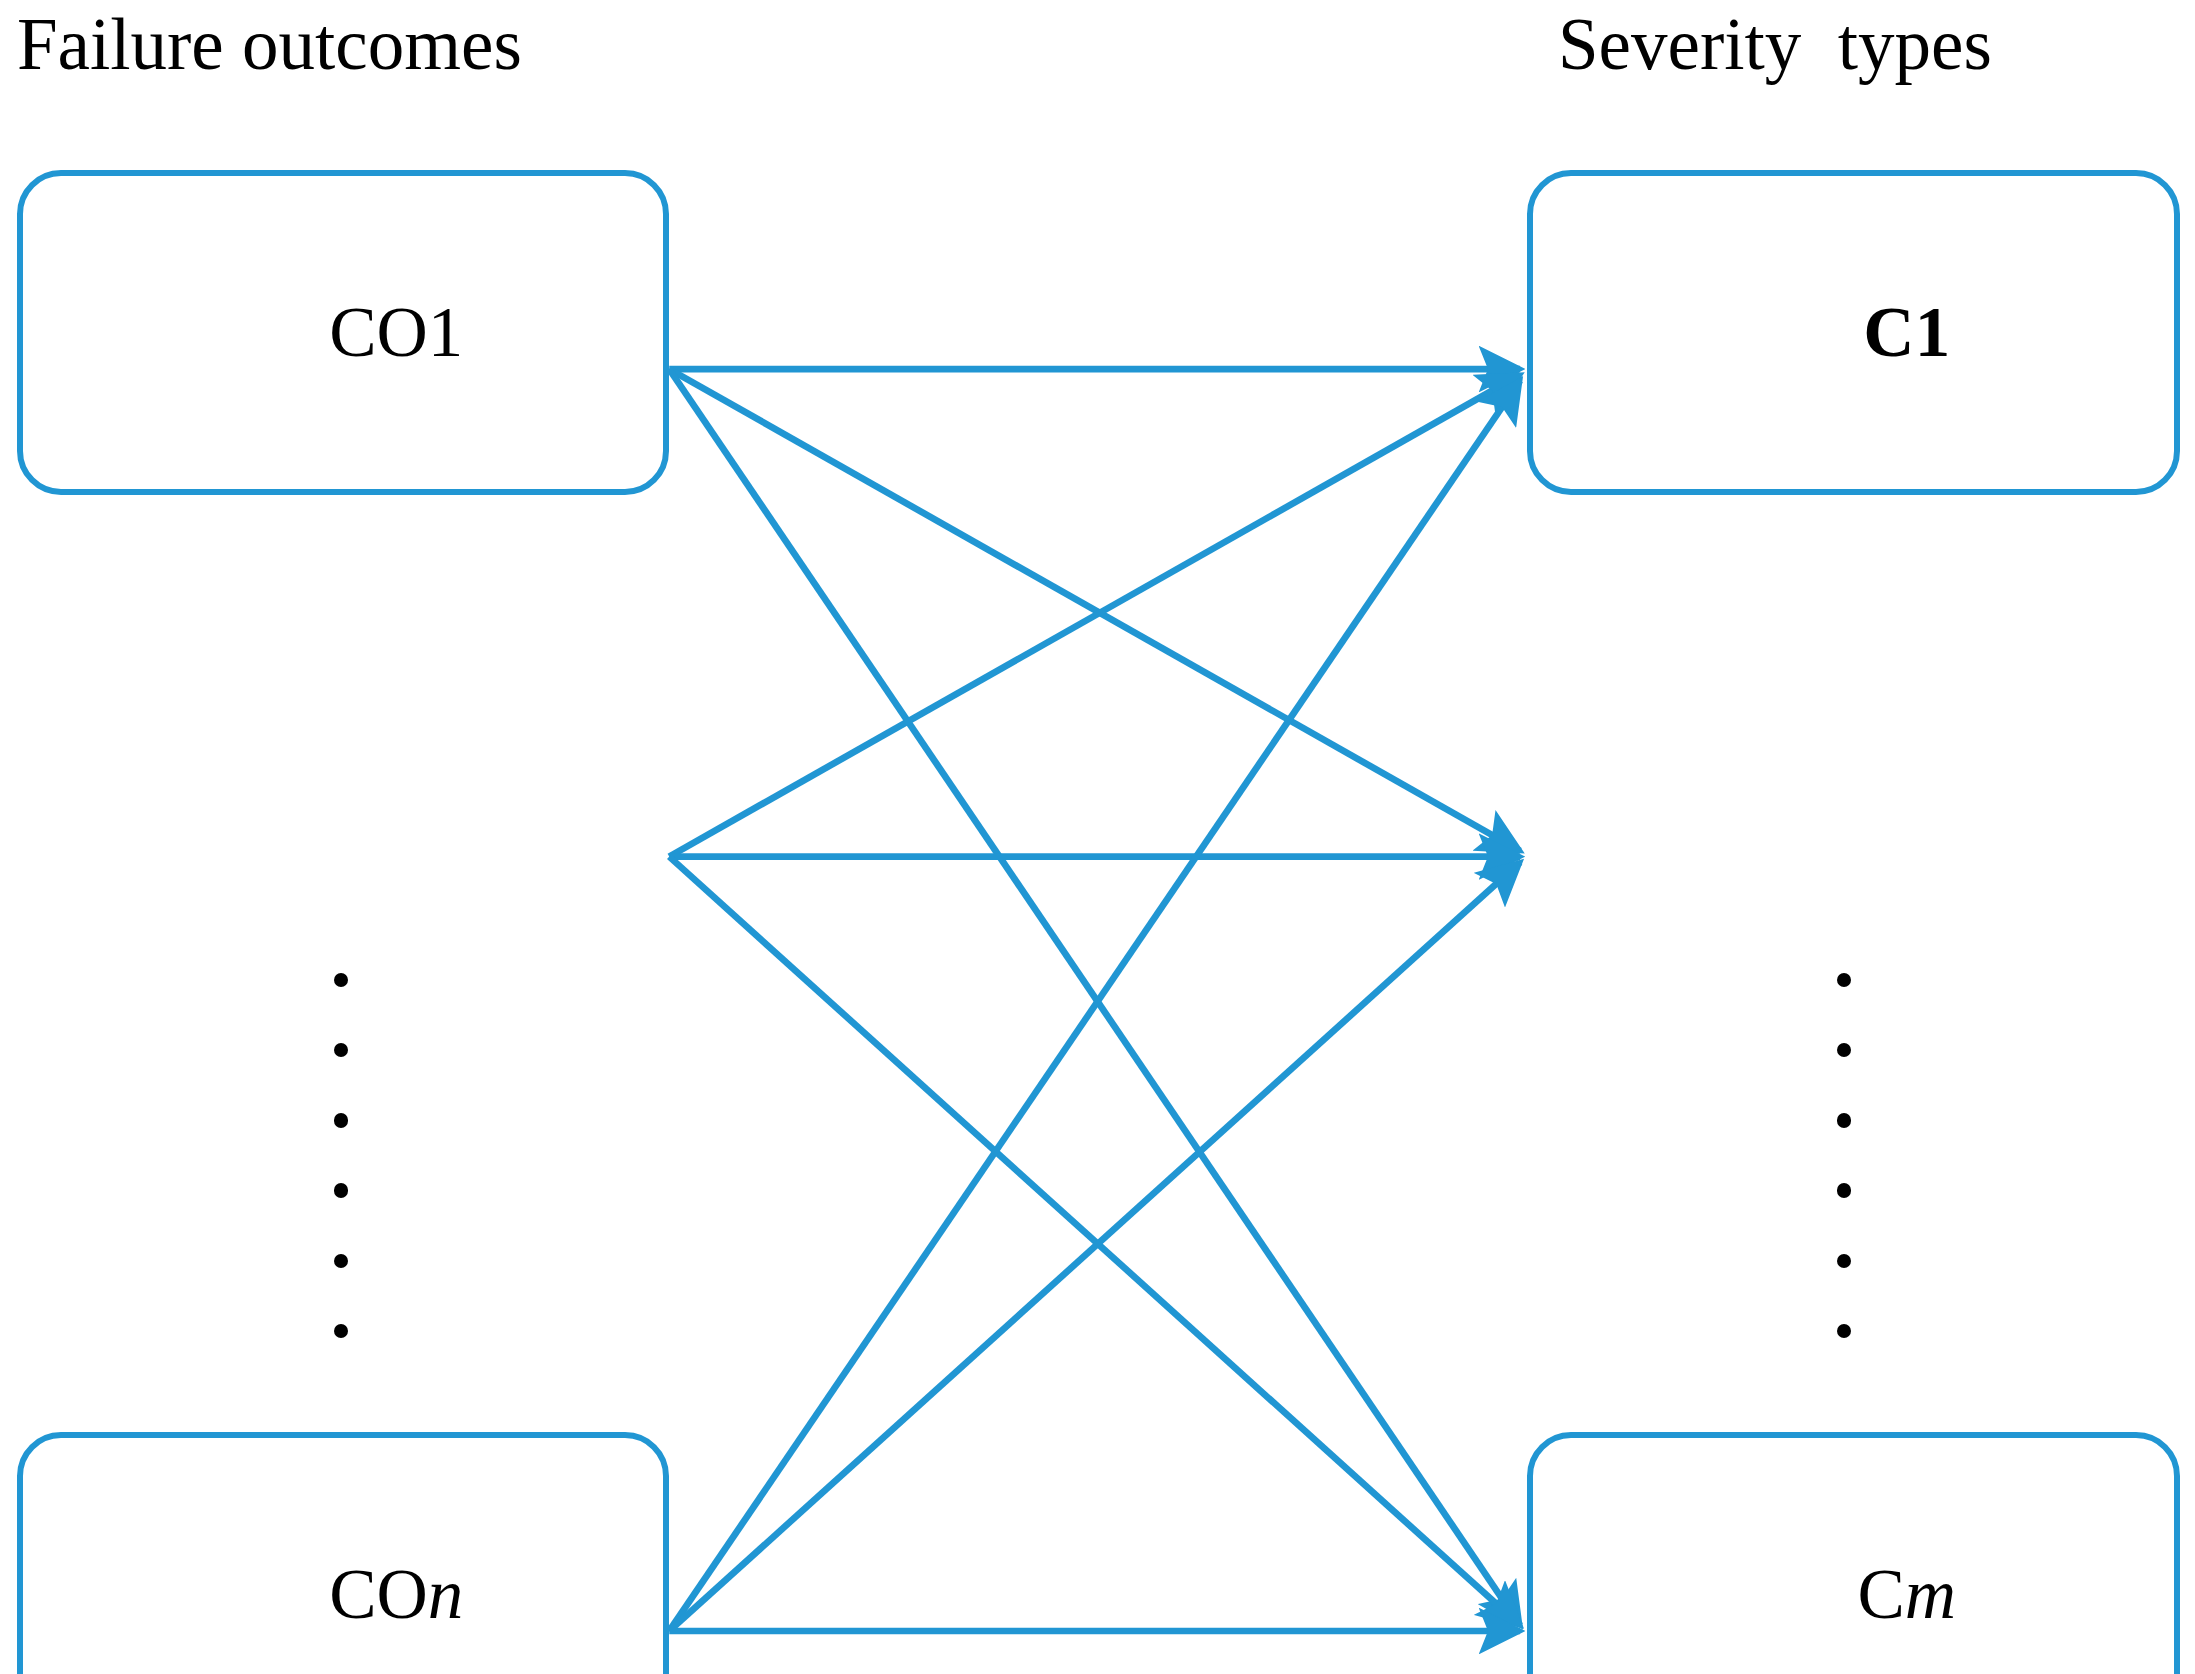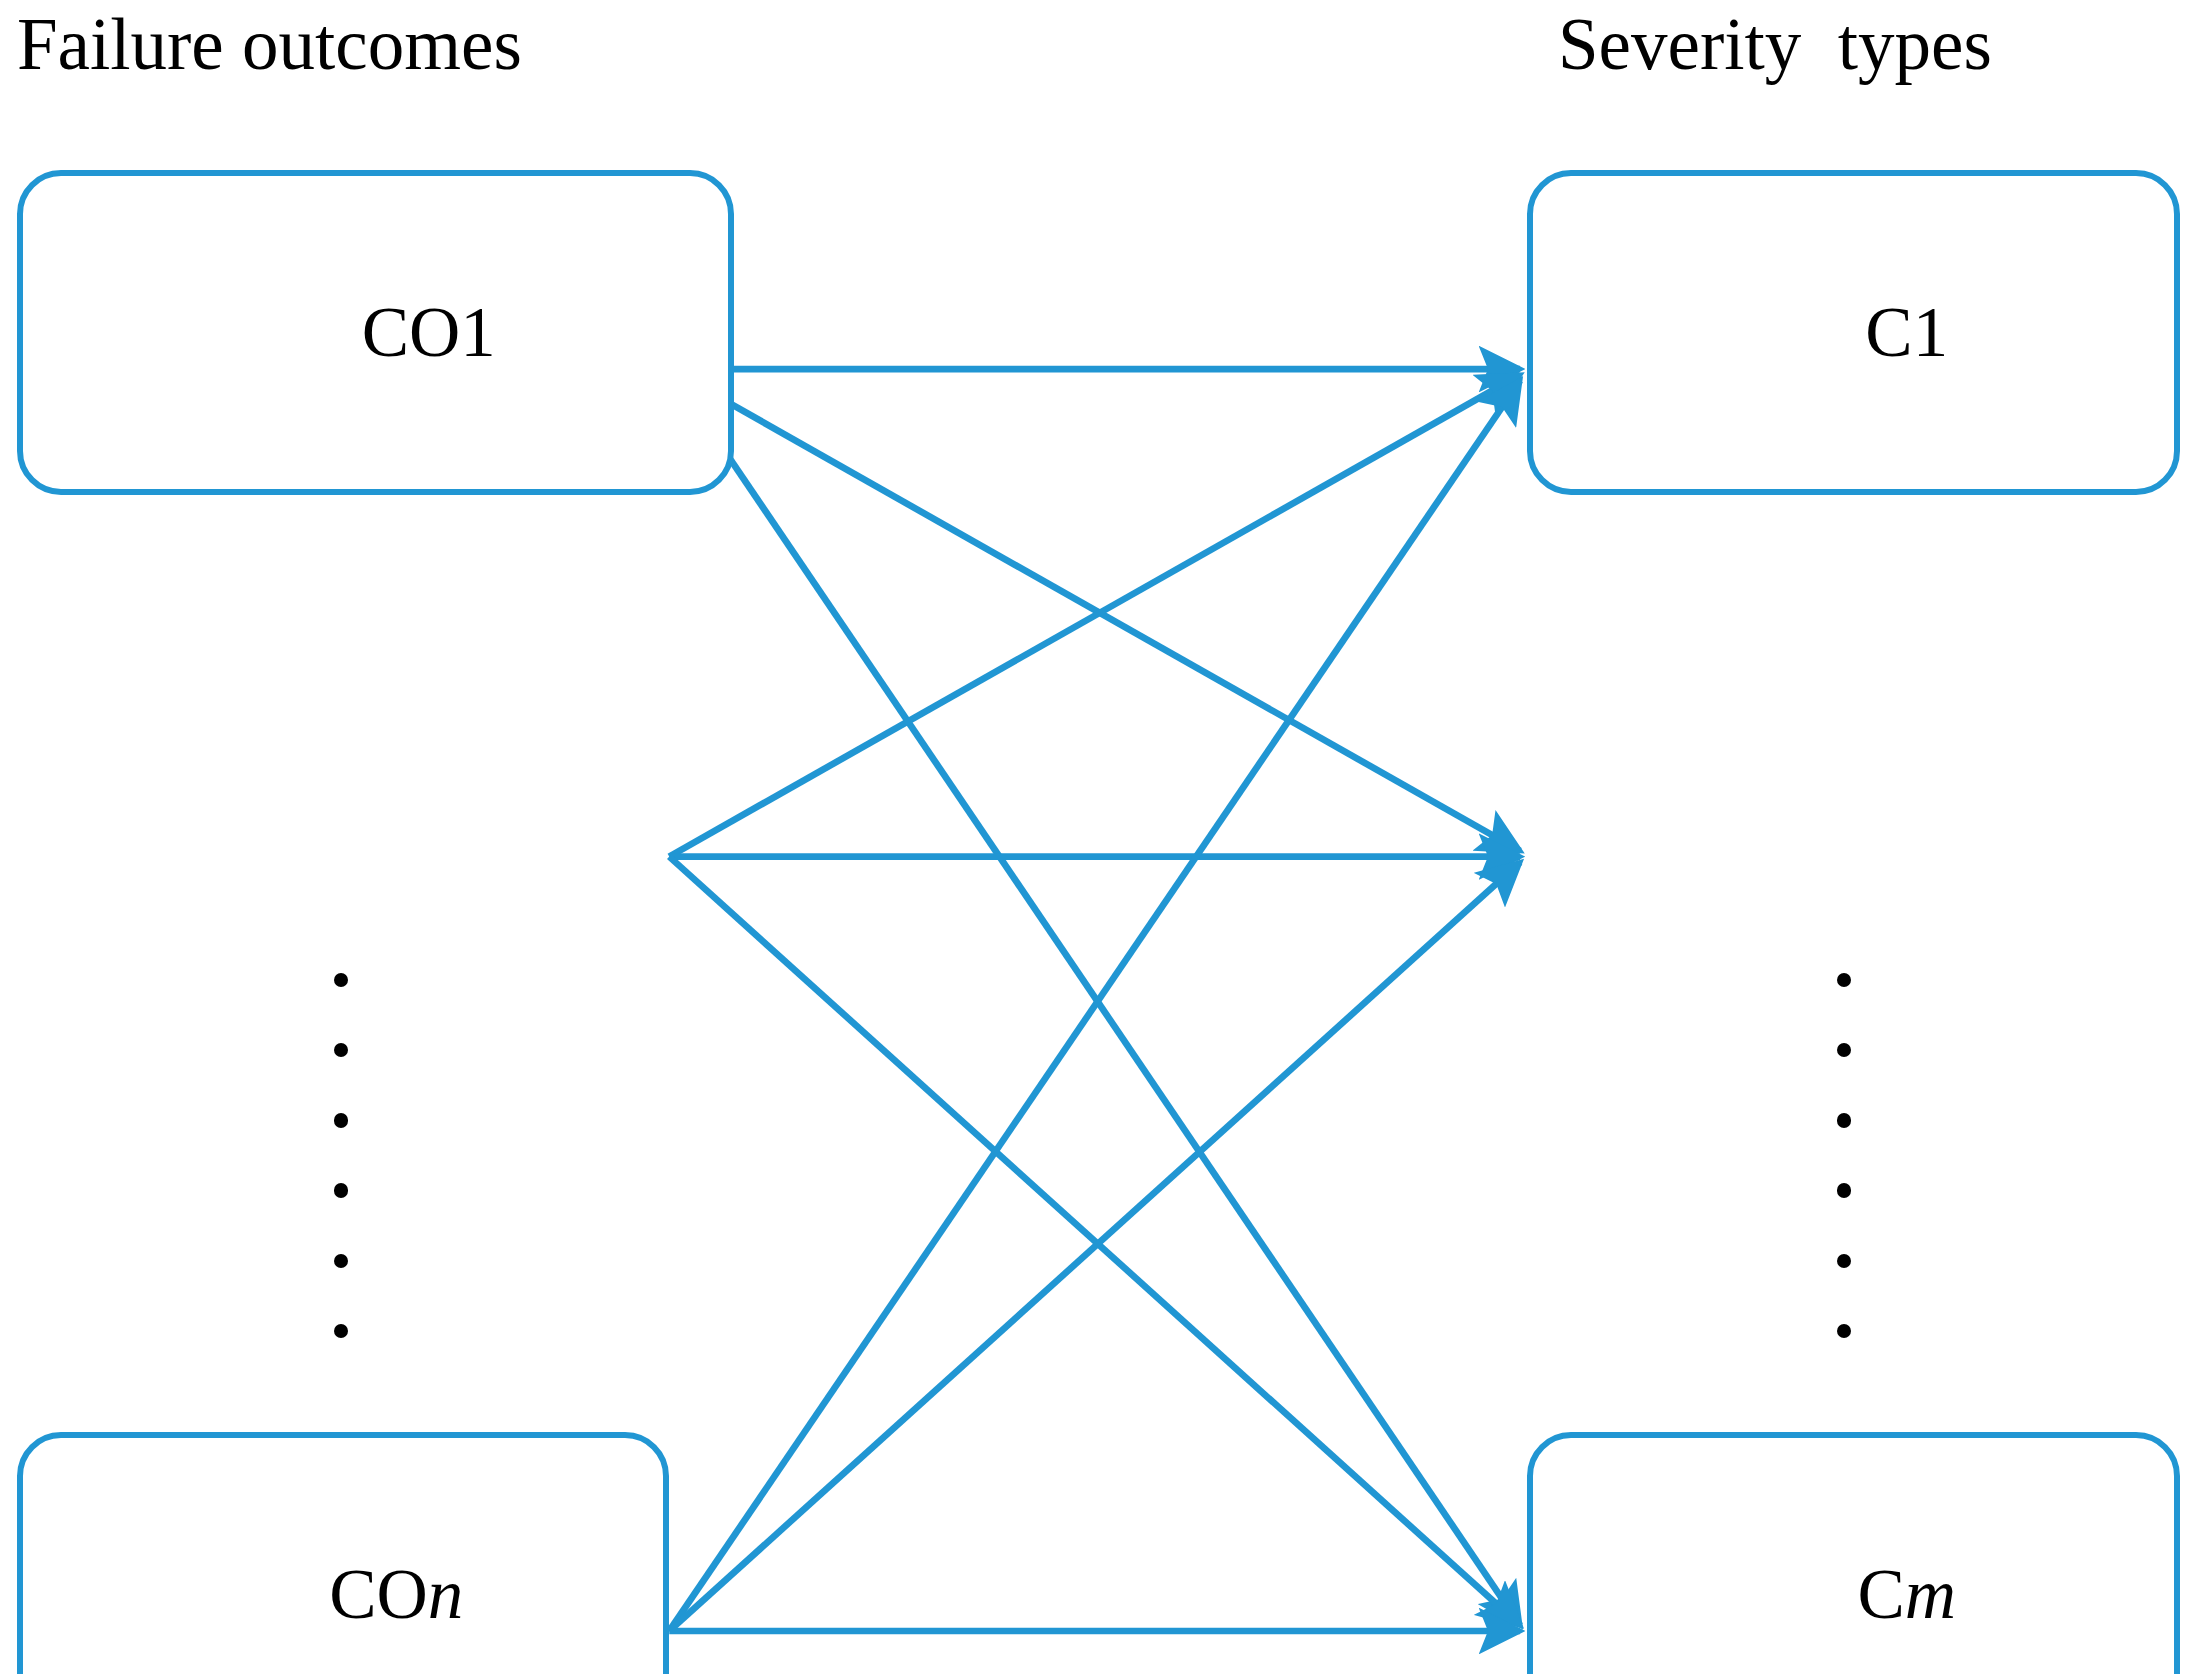--- a/index.html
+++ b/index.html
@@ -96,34 +96,34 @@
       <line x1="700" y1="896" x2="1590" y2="392" stroke="#2196d3"></line>
       <line x1="700" y1="896" x2="1590" y2="896" stroke="#2196d3"></line>
       <line x1="700" y1="896" x2="1590" y2="1700" stroke="#2196d3"></line>
 
       <line x1="700" y1="1706" x2="1590" y2="398" stroke="#2196d3"></line>
       <line x1="700" y1="1706" x2="1590" y2="902" stroke="#2196d3"></line>
       <line x1="700" y1="1706" x2="1590" y2="1706" stroke="#2196d3"></line>
     </g>
   </svg>
 
-  <div class="node-box" style="left: 17px; top: 170px; width: 717px; height: 325px; border-color: rgb(33, 150, 211); background: rgb(255, 255, 255);">
+  <div class="node-box" style="left: 17px; top: 170px; width: 652px; height: 325px; border-color: rgb(33, 150, 211); background: rgb(255, 255, 255);">
     <span class="node-label">
       <span>CO</span><span>1</span>
     </span>
   </div>
 
 
   <div class="node-box" style="left: 17px; top: 1432px; width: 652px; height: 325px; border-color: rgb(33, 150, 211); background: rgb(255, 255, 255);">
     <span class="node-label">
       <span>CO</span><span class="it">n</span>
     </span>
   </div>
 
-  <div class="node-box" style="left: 1527px; top: 170px; width: 653px; height: 325px; border-color: rgb(33, 150, 211); background: rgb(255, 255, 255);">
+  <div class="node-box" style="left: 1527px; top: 170px; width: 653px; height: 325px; border-color: rgb(33, 150, 211); background: rgb(255, 255, 255); font-weight: bold;">
     <span class="node-label">
       <span>C</span><span>1</span>
     </span>
   </div>
 
 
   <div class="node-box" style="left: 1527px; top: 1432px; width: 653px; height: 325px; border-color: rgb(33, 150, 211); background: rgb(255, 255, 255);">
     <span class="node-label">
       <span>C</span><span class="it">m</span>
     </span>

